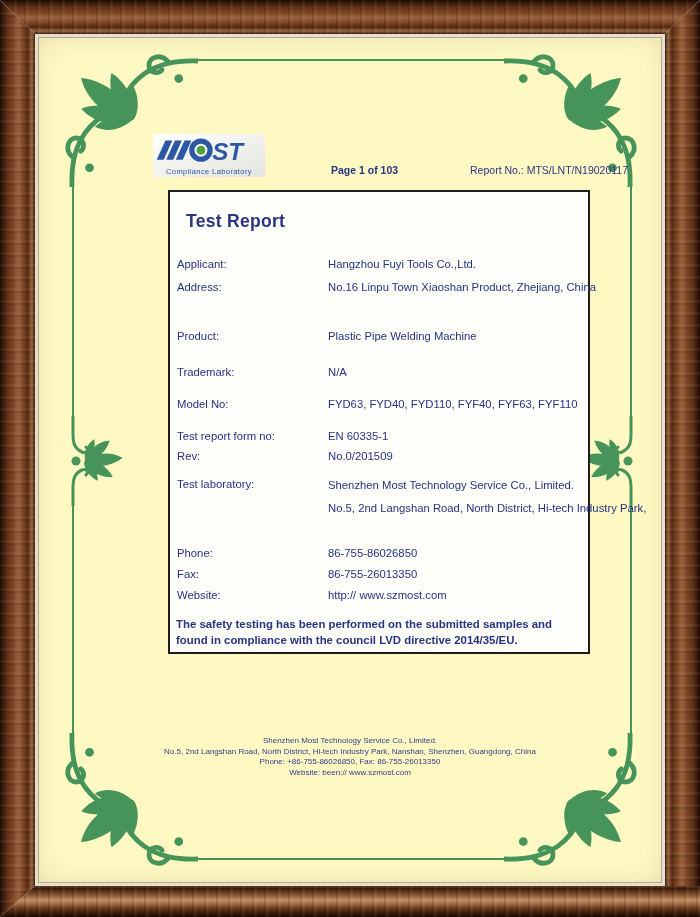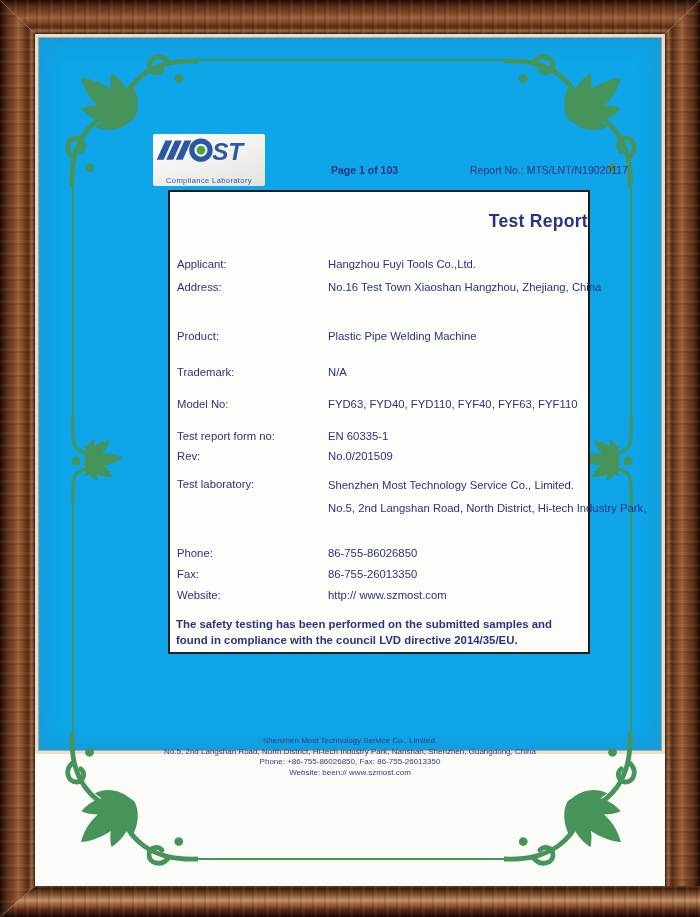--- a/index.html
+++ b/index.html
@@ -23,45 +23,45 @@
     background-image:
       repeating-linear-gradient(0deg,rgba(40,16,4,.14) 0 2px,rgba(255,225,190,.06) 2px 5px,transparent 5px 12px),
       linear-gradient(to right,#170b04 0%,#33180a 7%,#5c301a 20%,#7d4525 38%,#996240 52%,#7e4522 66%,#552a12 80%,#9a6540 91%,#3a1d0c 100%);}
   .frame-right{left:665px;top:0;width:35px;height:917px;
     clip-path:polygon(100% 0,100% 100%,0 886px,0 34px);
     background-image:
       repeating-linear-gradient(0deg,rgba(40,16,4,.14) 0 2px,rgba(255,225,190,.06) 2px 5px,transparent 5px 12px),
       linear-gradient(to left,#170b04 0%,#33180a 7%,#5c301a 20%,#7d4525 38%,#996240 52%,#7e4522 66%,#552a12 80%,#9a6540 91%,#3a1d0c 100%);}
 
   
-  .paper{position:absolute;left:35px;top:34px;width:630px;height:720px;background:#0ea5e9;
+  .paper{position:absolute;left:35px;top:34px;width:630px;height:852px;background:#fef9c3;
     box-shadow:inset 0 0 0 3px #e6dfcd,inset 0 0 0 4px #b5a78c,inset 0 0 30px rgba(95,65,40,.16);}
 
   
   .gline{position:absolute;background:#47945a;}
   .corner{position:absolute;width:140px;height:140px;}
   .tl{left:23px;top:13px;}
   .tr{left:469px;top:13px;transform:scaleX(-1);}
   .bl{left:23px;top:699px;transform:scaleY(-1);}
   .br{left:469px;top:699px;transform:scale(-1,-1);}
   .fleur{position:absolute;width:60px;height:90px;}
   .fleur-left{left:30px;top:382px;}
   .fleur-right{left:544px;top:382px;transform:scaleX(-1);}
 
   
   .logo-badge{position:absolute;left:118px;top:100px;width:108px;padding:2px 2px 1px 2px;
     background:linear-gradient(160deg,#ffffff 0%,#f0f0ec 55%,#e3e4df 100%);border-radius:2px;}
   .logo-badge svg{display:block;width:104px;height:30px;}
-  .logo-sub{font-size:7.5px;letter-spacing:.4px;color:#2b57a5;text-align:center;white-space:nowrap;margin-top:10px;}
+  .logo-sub{font-size:7.5px;letter-spacing:.4px;color:#2b57a5;text-align:center;white-space:nowrap;margin-top:1px;}
   .page-info{position:absolute;left:296px;top:130px;font-size:10.5px;font-weight:bold;color:#293383;}
   .report-no{position:absolute;right:37px;top:130px;font-size:10.5px;font-weight:normal;color:#293383;}
 
   
   .report-box{position:absolute;left:133px;top:156px;width:422px;height:464px;border:2px solid #1d1d1d;background:#fdfdfa;box-sizing:border-box;}
-  .box-title{position:absolute;left:0;right:0;top:19px;text-align:right;font-size:17.5px;font-weight:bold;color:#293383;letter-spacing:.3px;}
+  .box-title{position:absolute;left:16px;right:0;top:19px;text-align:left;font-size:17.5px;font-weight:bold;color:#293383;letter-spacing:.3px;}
   .row{position:absolute;left:7px;right:5px;font-size:11.3px;color:#293383;}
   .lbl{position:absolute;left:0;top:0;white-space:nowrap;}
   .val{position:absolute;left:115px;top:0;white-space:nowrap;padding-left:36px;}
   .vline{display:block;height:23px;line-height:14px;}
   .statement{position:absolute;left:6px;right:16px;top:424px;font-size:11.4px;line-height:16px;font-weight:bold;color:#293383;}
 
   
   .page-footer{position:absolute;left:0;right:0;top:702px;text-align:center;font-size:8px;line-height:10.5px;color:#323c8a;}
 </style>
 </head>
@@ -160,21 +160,21 @@
 
     <div class="report-box">
       <div class="box-title">Test Report</div>
 
       <div class="row" style="top:66px">
         <span class="lbl">Applicant:</span>
         <span class="val">Hangzhou Fuyi Tools Co.,Ltd.</span>
       </div>
       <div class="row" style="top:89px">
         <span class="lbl">Address:</span>
-        <span class="val">No.16 Test Town Xiaoshan Hangzhou, Zhejiang, China</span>
+        <span class="val">No.16 Linpu Town Xiaoshan Product, Zhejiang, China</span>
       </div>
       <div class="row" style="top:138px">
         <span class="lbl">Product:</span>
         <span class="val">Plastic Pipe Welding Machine</span>
       </div>
       <div class="row" style="top:174px">
         <span class="lbl">Trademark:</span>
         <span class="val">N/A</span>
       </div>
       <div class="row" style="top:206px">

